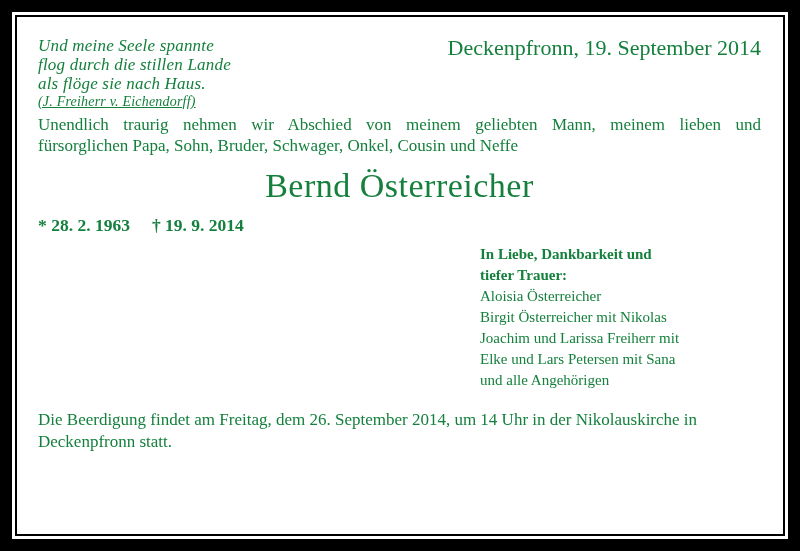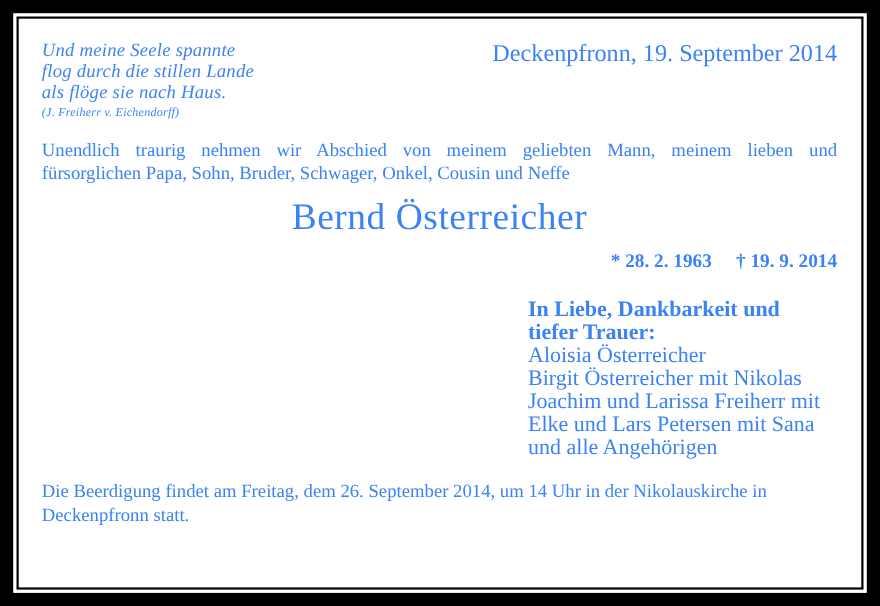--- a/index.html
+++ b/index.html
@@ -16,78 +16,79 @@
     width: 100%;
     height: 100%;
     border: 2px solid #000000;
     overflow: hidden;
     background: #ffffff;
   }
   .content {
     height: 100%;
     padding: 19px 22px 0 21px;
     font-family: "Liberation Serif", serif;
-    color: #3b82f6;
+    color: #15803d;
   }
 
   .header-row {
     display: flex;
     justify-content: space-between;
     align-items: flex-start;
   }
   .epigraph {
     font-style: italic;
     font-size: 17px;
     line-height: 19px;
     letter-spacing: 0.2px;
   }
   .epigraph-attribution {
     font-style: italic;
-    font-size: 11px;
+    font-size: 14px;
     line-height: 18px;
+    text-decoration: underline;
   }
   .dateline {
     font-size: 22px;
     line-height: 20px;
     padding-top: 2px;
     white-space: nowrap;
   }
 
   .intro {
-    margin: 15px 0 0;
+    margin: 3px 0 0;
     font-size: 17px;
     line-height: 21px;
   }
   .intro-line-justified {
     text-align: justify;
     text-align-last: justify;
   }
 
   .deceased-name {
     margin: 6px 0 0;
     font-size: 34px;
     line-height: 48px;
     font-weight: normal;
     text-align: center;
     letter-spacing: 0.5px;
     white-space: nowrap;
   }
 
   .life-dates {
     margin-top: 6px;
-    text-align: right;
+    text-align: left;
     font-weight: bold;
     font-size: 17.5px;
     line-height: 18px;
   }
   .life-dates .death-date { margin-left: 22px; }
 
   .mourners {
-    margin: 25px 0 0 442px;
-    font-size: 20px;
+    margin: 10px 0 0 442px;
+    font-size: 15px;
     line-height: 21px;
     white-space: nowrap;
   }
   .mourners .bold-line { font-weight: bold; }
 
   .funeral {
     margin: 18px 0 0;
     font-size: 17px;
     line-height: 22px;
   }

